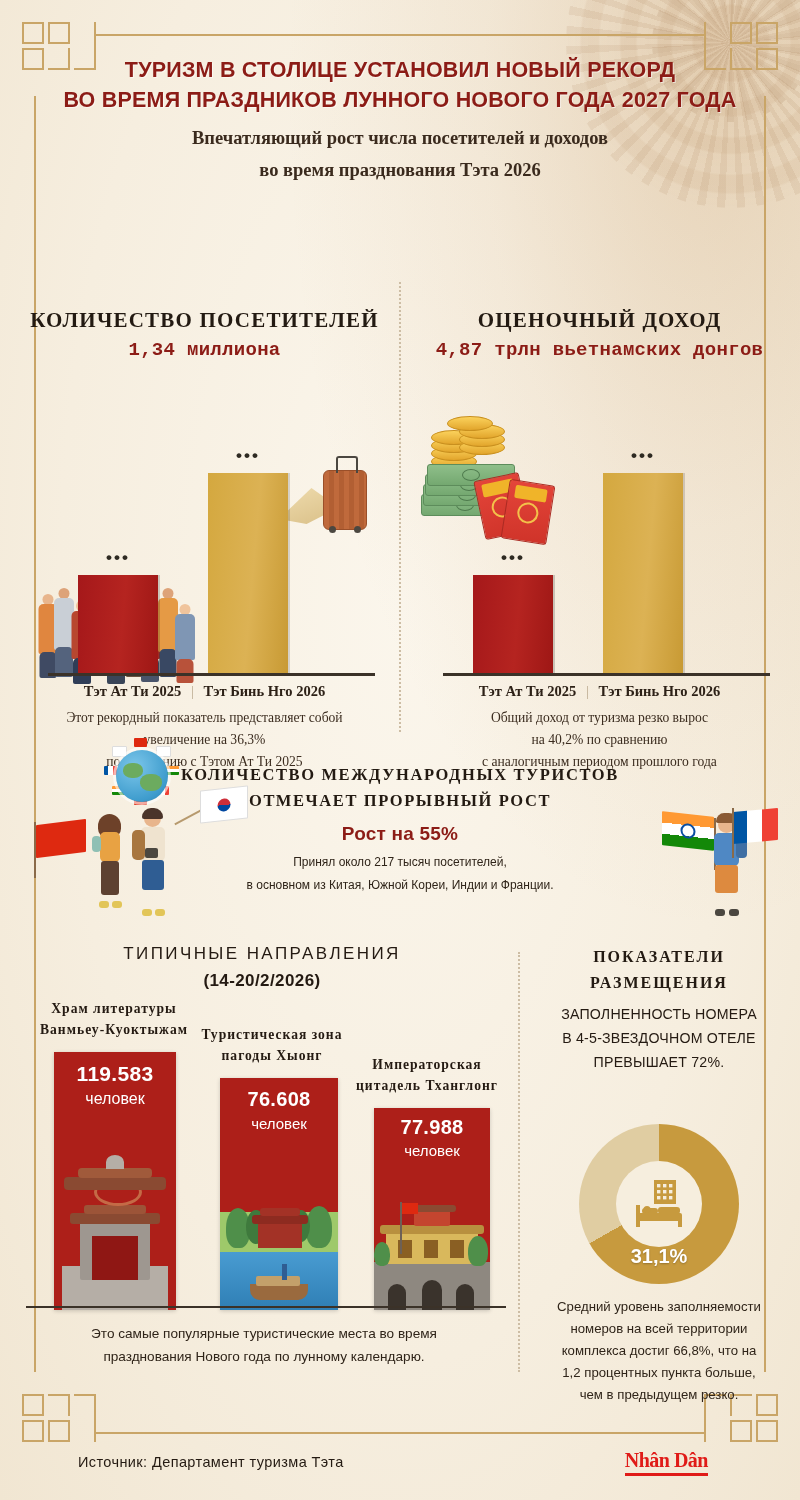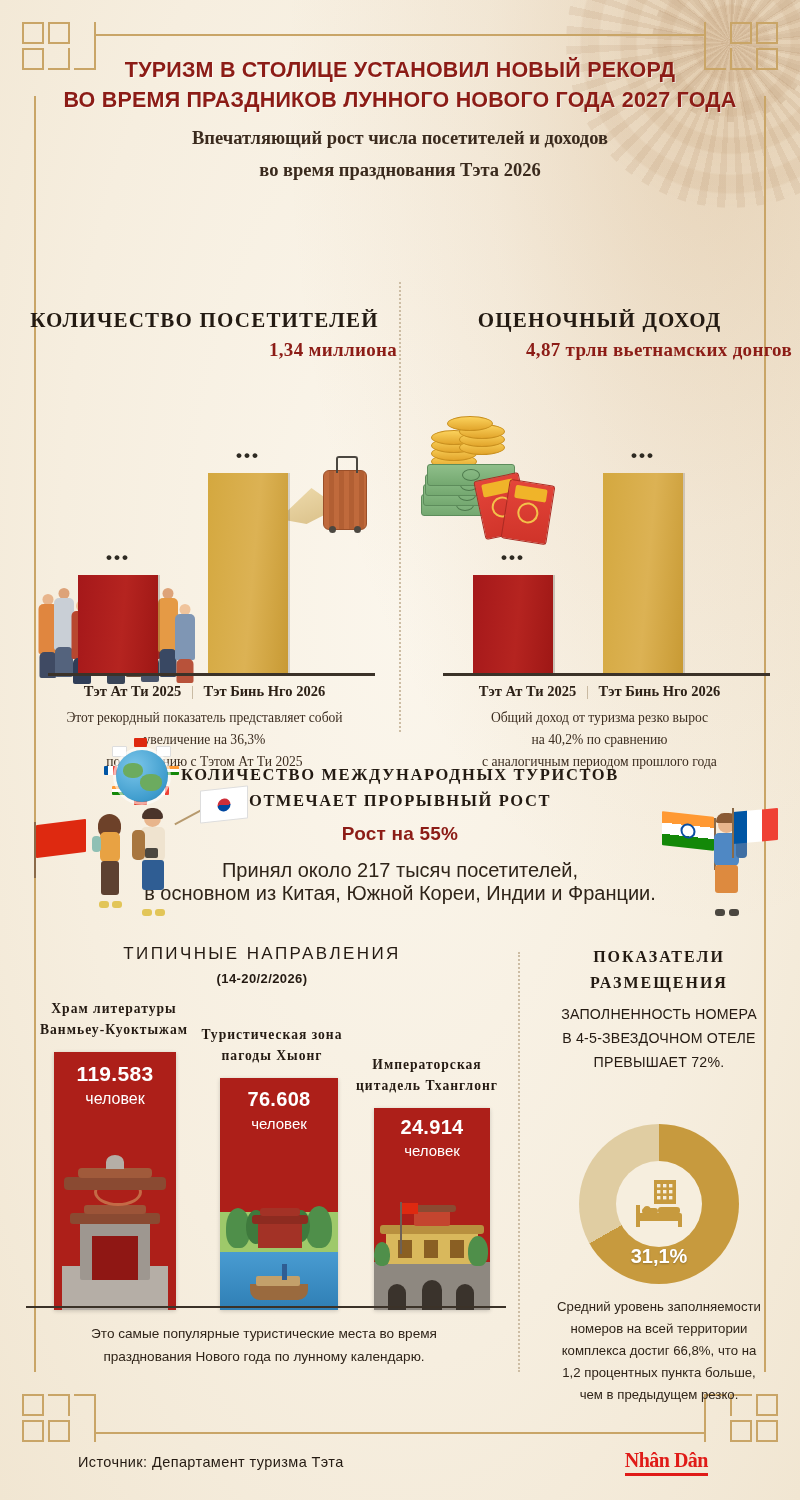--- a/index.html
+++ b/index.html
@@ -55,21 +55,21 @@
   .col-r{left:407px;}
   .divider{
     position:absolute;left:399px;top:282px;width:0;height:450px;
     border-left:2px dotted #cdbda4;z-index:3;
   }
   .c-title{
     text-align:center;font-family:"Liberation Serif",serif;font-weight:bold;
     color:#231a12;font-size:21px;letter-spacing:1.2px;
   }
   .c-sub{
-    text-align:right;font-family:Liberation Serif, serif;font-weight:bold;
+    text-align:center;font-family:Liberation Mono, monospace;font-weight:bold;
     color:#8c1c16;font-size:19px;margin-top:6px;letter-spacing:.3px;
   }
   .chart{position:absolute;left:0;right:0;top:100px;height:268px;}
   .baseline{position:absolute;left:36px;right:22px;bottom:0;height:3px;background:#3b3228;}
   .bar{position:absolute;bottom:3px;}
   .bar .dots{
     position:absolute;left:0;right:0;top:-22px;text-align:center;
     color:#2e2a22;font-size:17px;font-weight:bold;letter-spacing:2px;line-height:10px;
   }
   .bar-red{background:linear-gradient(95deg,#a5181a 0%,#b52420 55%,#9e1715 100%);
@@ -124,21 +124,21 @@
   .intl-title{
     text-align:center;font-family:"Liberation Serif",serif;font-weight:bold;color:#231a12;
     font-size:16.5px;letter-spacing:1.6px;line-height:26px;padding-top:14px;
   }
   .intl-pct{
     text-align:center;font-family:"Liberation Sans",sans-serif;font-weight:bold;
     color:#8c1c16;font-size:19px;margin-top:9px;letter-spacing:.2px;
   }
   .intl-note{
     text-align:center;font-family:"Liberation Sans",sans-serif;color:#2f2419;
-    font-size:20px;line-height:23px;margin-top:14px;
+    font-size:12px;line-height:23px;margin-top:6px;
   }
   .globe{
     position:absolute;left:116px;top:2px;width:52px;height:52px;border-radius:50%;
     background:radial-gradient(circle at 36% 32%,#7cc6ea,#3e9ccd 70%,#2c7fae);
     box-shadow:0 0 0 3px rgba(255,255,255,.6);
   }
   .globe::before{content:"";position:absolute;left:7px;top:13px;width:20px;height:15px;border-radius:45%;background:#6cab5f;}
   .globe::after{content:"";position:absolute;right:6px;top:24px;width:22px;height:17px;border-radius:45%;background:#6cab5f;}
   .flagring{position:absolute;left:104px;top:-10px;width:76px;height:76px;}
   .fr-f{position:absolute;width:13px;height:9px;border-radius:1px;}
@@ -149,21 +149,21 @@
   .flag-in{background:linear-gradient(180deg,#ff9933 33%,#fff 33% 66%,#138808 66%);}
   .flag-fr{background:linear-gradient(90deg,#0055a4 33%,#fff 33% 66%,#ef4135 66%);}
   
   .dest{position:absolute;top:944px;left:12px;width:500px;height:430px;z-index:3;}
   .dest-title{
     text-align:center;font-family:"Liberation Sans",sans-serif;color:#241a12;
     font-size:17px;letter-spacing:2.4px;font-weight:500;
   }
   .dest-date{
     text-align:center;font-family:"Liberation Sans",sans-serif;font-weight:bold;
-    color:#241a12;font-size:13px;letter-spacing:.4px;margin-top:7px;
+    color:#241a12;font-size:17px;letter-spacing:.4px;margin-top:7px;
   }
   .dcard{position:absolute;background:#ad1f19;overflow:hidden;box-shadow:0 1px 4px rgba(0,0,0,.18);}
   .dcard .num{
     position:absolute;left:0;right:0;text-align:center;color:#fff;font-weight:bold;
     font-family:"Liberation Sans",sans-serif;letter-spacing:.3px;
   }
   .dcard .unit{
     position:absolute;left:0;right:0;text-align:center;color:#fff;
     font-family:"Liberation Sans",sans-serif;
   }
@@ -524,21 +524,21 @@
         <div style="position:absolute;left:36px;bottom:24px;width:44px;height:10px;background:#c3a06a;border-radius:2px;"></div>
         <div style="position:absolute;left:62px;bottom:30px;width:5px;height:16px;background:#2f5d93;"></div>
       </div>
     </div>
 
     <div class="dlabel" style="left:330px;top:110px;width:170px;">
       <div>Императорская</div>
       <div>цитадель Тханглонг</div>
     </div>
     <div class="dcard" style="left:362px;top:164px;width:116px;height:202px;">
-      <div class="num" style="top:8px;font-size:20px;">24.914</div>
+      <div class="num" style="top:8px;font-size:20px;">77.988</div>
       <div class="unit" style="top:34px;font-size:15px;">человек</div>
       <div class="art" style="height:116px;">
         <div style="position:absolute;left:0;right:0;bottom:0;height:48px;background:#8e8880;"></div>
         <div style="position:absolute;left:14px;bottom:0;width:18px;height:26px;border-radius:9px 9px 0 0;background:#3a332c;"></div>
         <div style="position:absolute;left:48px;bottom:0;width:20px;height:30px;border-radius:10px 10px 0 0;background:#3a332c;"></div>
         <div style="position:absolute;left:82px;bottom:0;width:18px;height:26px;border-radius:9px 9px 0 0;background:#3a332c;"></div>
         <div style="position:absolute;left:12px;bottom:46px;width:92px;height:32px;background:#d9b85c;"></div>
         <div style="position:absolute;left:24px;bottom:52px;width:14px;height:18px;background:#8a5f23;"></div>
         <div style="position:absolute;left:50px;bottom:52px;width:14px;height:18px;background:#8a5f23;"></div>
         <div style="position:absolute;left:76px;bottom:52px;width:14px;height:18px;background:#8a5f23;"></div>

